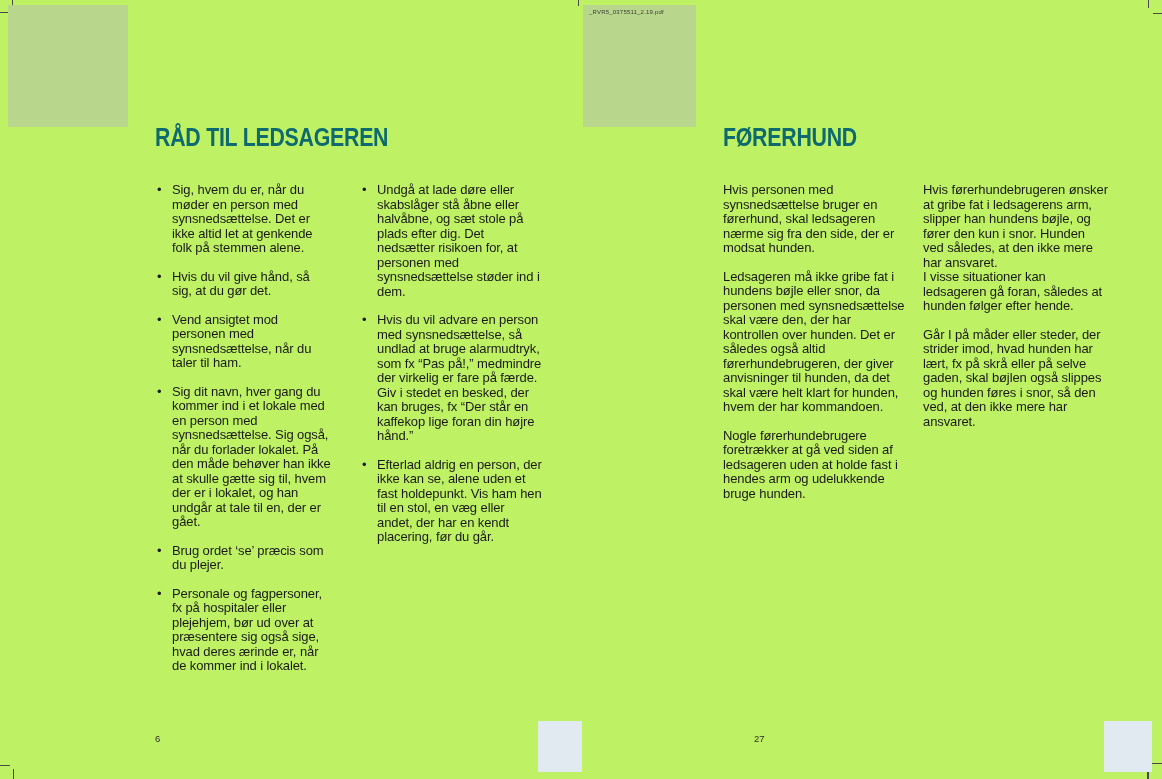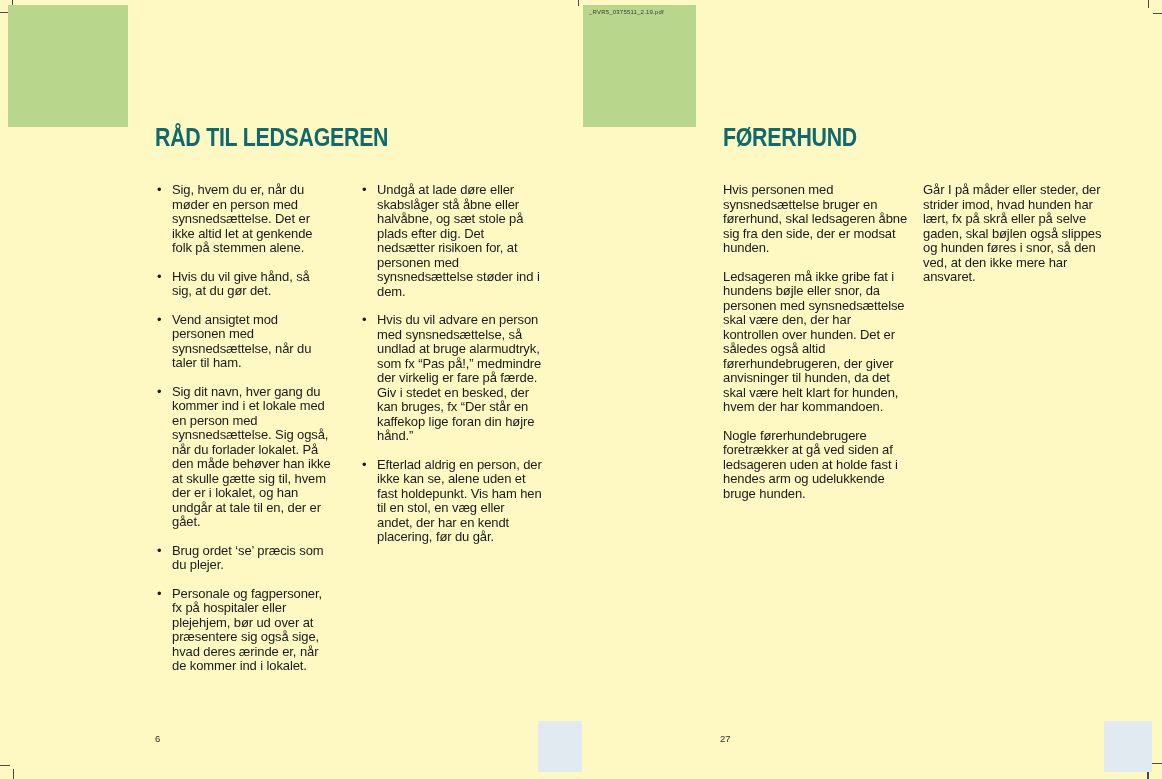--- a/index.html
+++ b/index.html
@@ -5,21 +5,21 @@
   html, body {
     margin: 0;
     padding: 0;
     background: #ffffff;
     font-family: "Liberation Sans", sans-serif;
   }
   .sheet {
     position: relative;
     width: 1162px;
     height: 779px;
-    background: #fef9c3;
+    background: #bef264;
     overflow: hidden;
   }
   
   .green-rect {
     position: absolute;
     background: #b8d78c;
   }
   .green-rect.gleft  { left: 8px;   top: 5px; width: 120px; height: 122px; }
   .green-rect.gright { left: 583px; top: 5px; width: 113px; height: 122px; }
   .filename {
@@ -80,21 +80,21 @@
     white-space: pre-line;
   }
   
   .pagenum {
     position: absolute;
     top: 733px;
     font-size: 9.5px;
     color: #2e2e2e;
   }
   .pagenum.pleft  { left: 155px; }
-  .pagenum.pright { left: 720px; }
+  .pagenum.pright { left: 754px; }
   .blue-rect {
     position: absolute;
     top: 721px;
     height: 51px;
     background: #e1eaf1;
   }
   .blue-rect.bleft  { left: 538px;  width: 44px; }
   .blue-rect.bright { left: 1104px; width: 48px; }
   
   .crop { position: absolute; background: #4a4a4a; }
@@ -132,23 +132,25 @@
   <ul class="col c2 bullets">
       <li>Undgå at lade døre eller skabslåger stå åbne eller halvåbne, og sæt stole på plads efter dig. Det nedsætter risikoen for, at personen med synsnedsættelse støder ind i dem.</li>
       <li>Hvis du vil advare en person med synsnedsættelse, så undlad at bruge alarmudtryk, som fx “Pas på!,” medmindre der virkelig er fare på færde. Giv i stedet en besked, der kan bruges, fx “Der står en kaffekop lige foran din højre hånd.”</li>
       <li>Efterlad aldrig en person, der ikke kan se, alene uden et fast holdepunkt. Vis ham hen til en stol, en væg eller andet, der har en kendt placering, før du går.</li>
     </ul>
   <div class="pagenum pleft">6</div>
   <div class="blue-rect bleft"></div>
 
   <h1 class="heading hright">FØRERHUND</h1>
   <div class="col c3 paras">
-      <p>Hvis personen med synsnedsættelse bruger en førerhund, skal ledsageren åbne sig fra den side, der er modsat hunden.</p>
+      <p>Hvis personen med synsnedsættelse bruger en førerhund, skal ledsageren nærme sig fra den side, der er modsat hunden.</p>
       <p>Ledsageren må ikke gribe fat i hundens bøjle eller snor, da personen med synsnedsættelse skal være den, der har kontrollen over hunden. Det er således også altid førerhundebrugeren, der giver anvisninger til hunden, da det skal være helt klart for hunden, hvem der har kommandoen.</p>
       <p>Nogle førerhundebrugere foretrækker at gå ved siden af ledsageren uden at holde fast i hendes arm og udelukkende bruge hunden.</p>
     </div>
   <div class="col c4 paras">
+      <p>Hvis førerhundebrugeren ønsker at gribe fat i ledsagerens arm, slipper han hundens bøjle, og fører den kun i snor. Hunden ved således, at den ikke mere har ansvaret.
+I visse situationer kan ledsageren gå foran, således at hunden følger efter hende.</p>
       <p>Går I på måder eller steder, der strider imod, hvad hunden har lært, fx på skrå eller på selve gaden, skal bøjlen også slippes og hunden føres i snor, så den ved, at den ikke mere har ansvaret.</p>
     </div>
   <div class="pagenum pright">27</div>
   <div class="blue-rect bright"></div>
 
 </div>
 
 </body></html>

